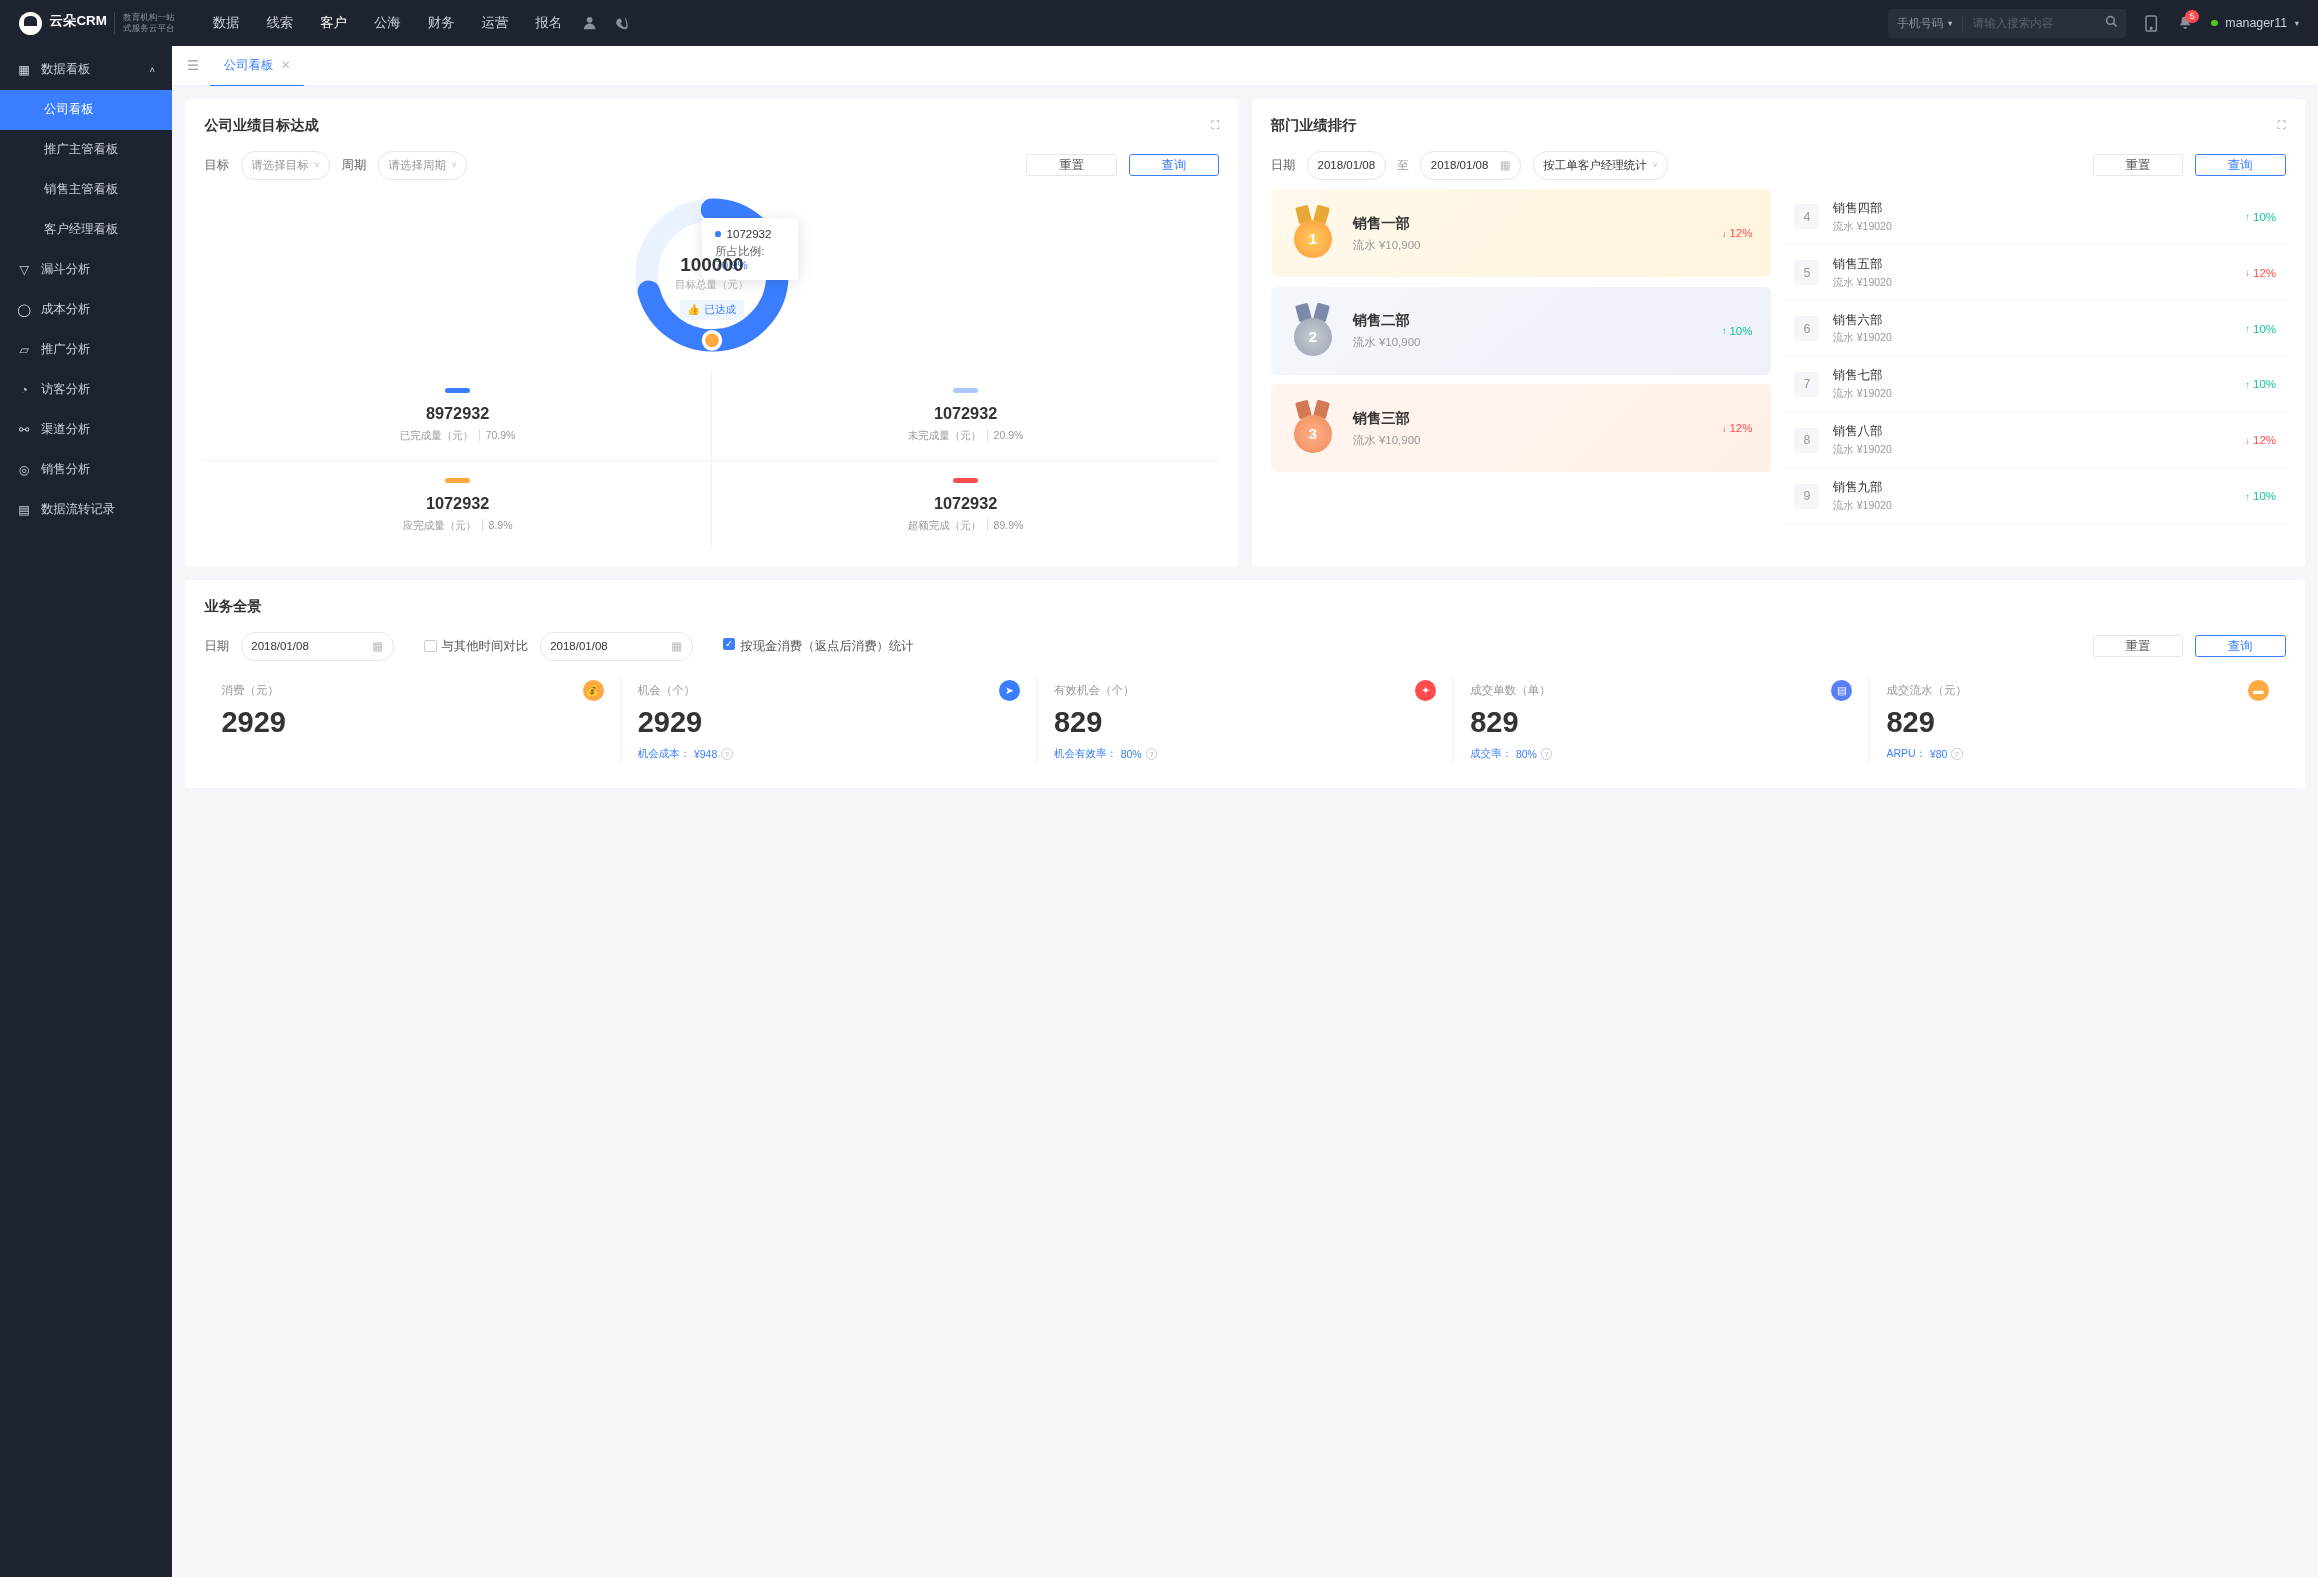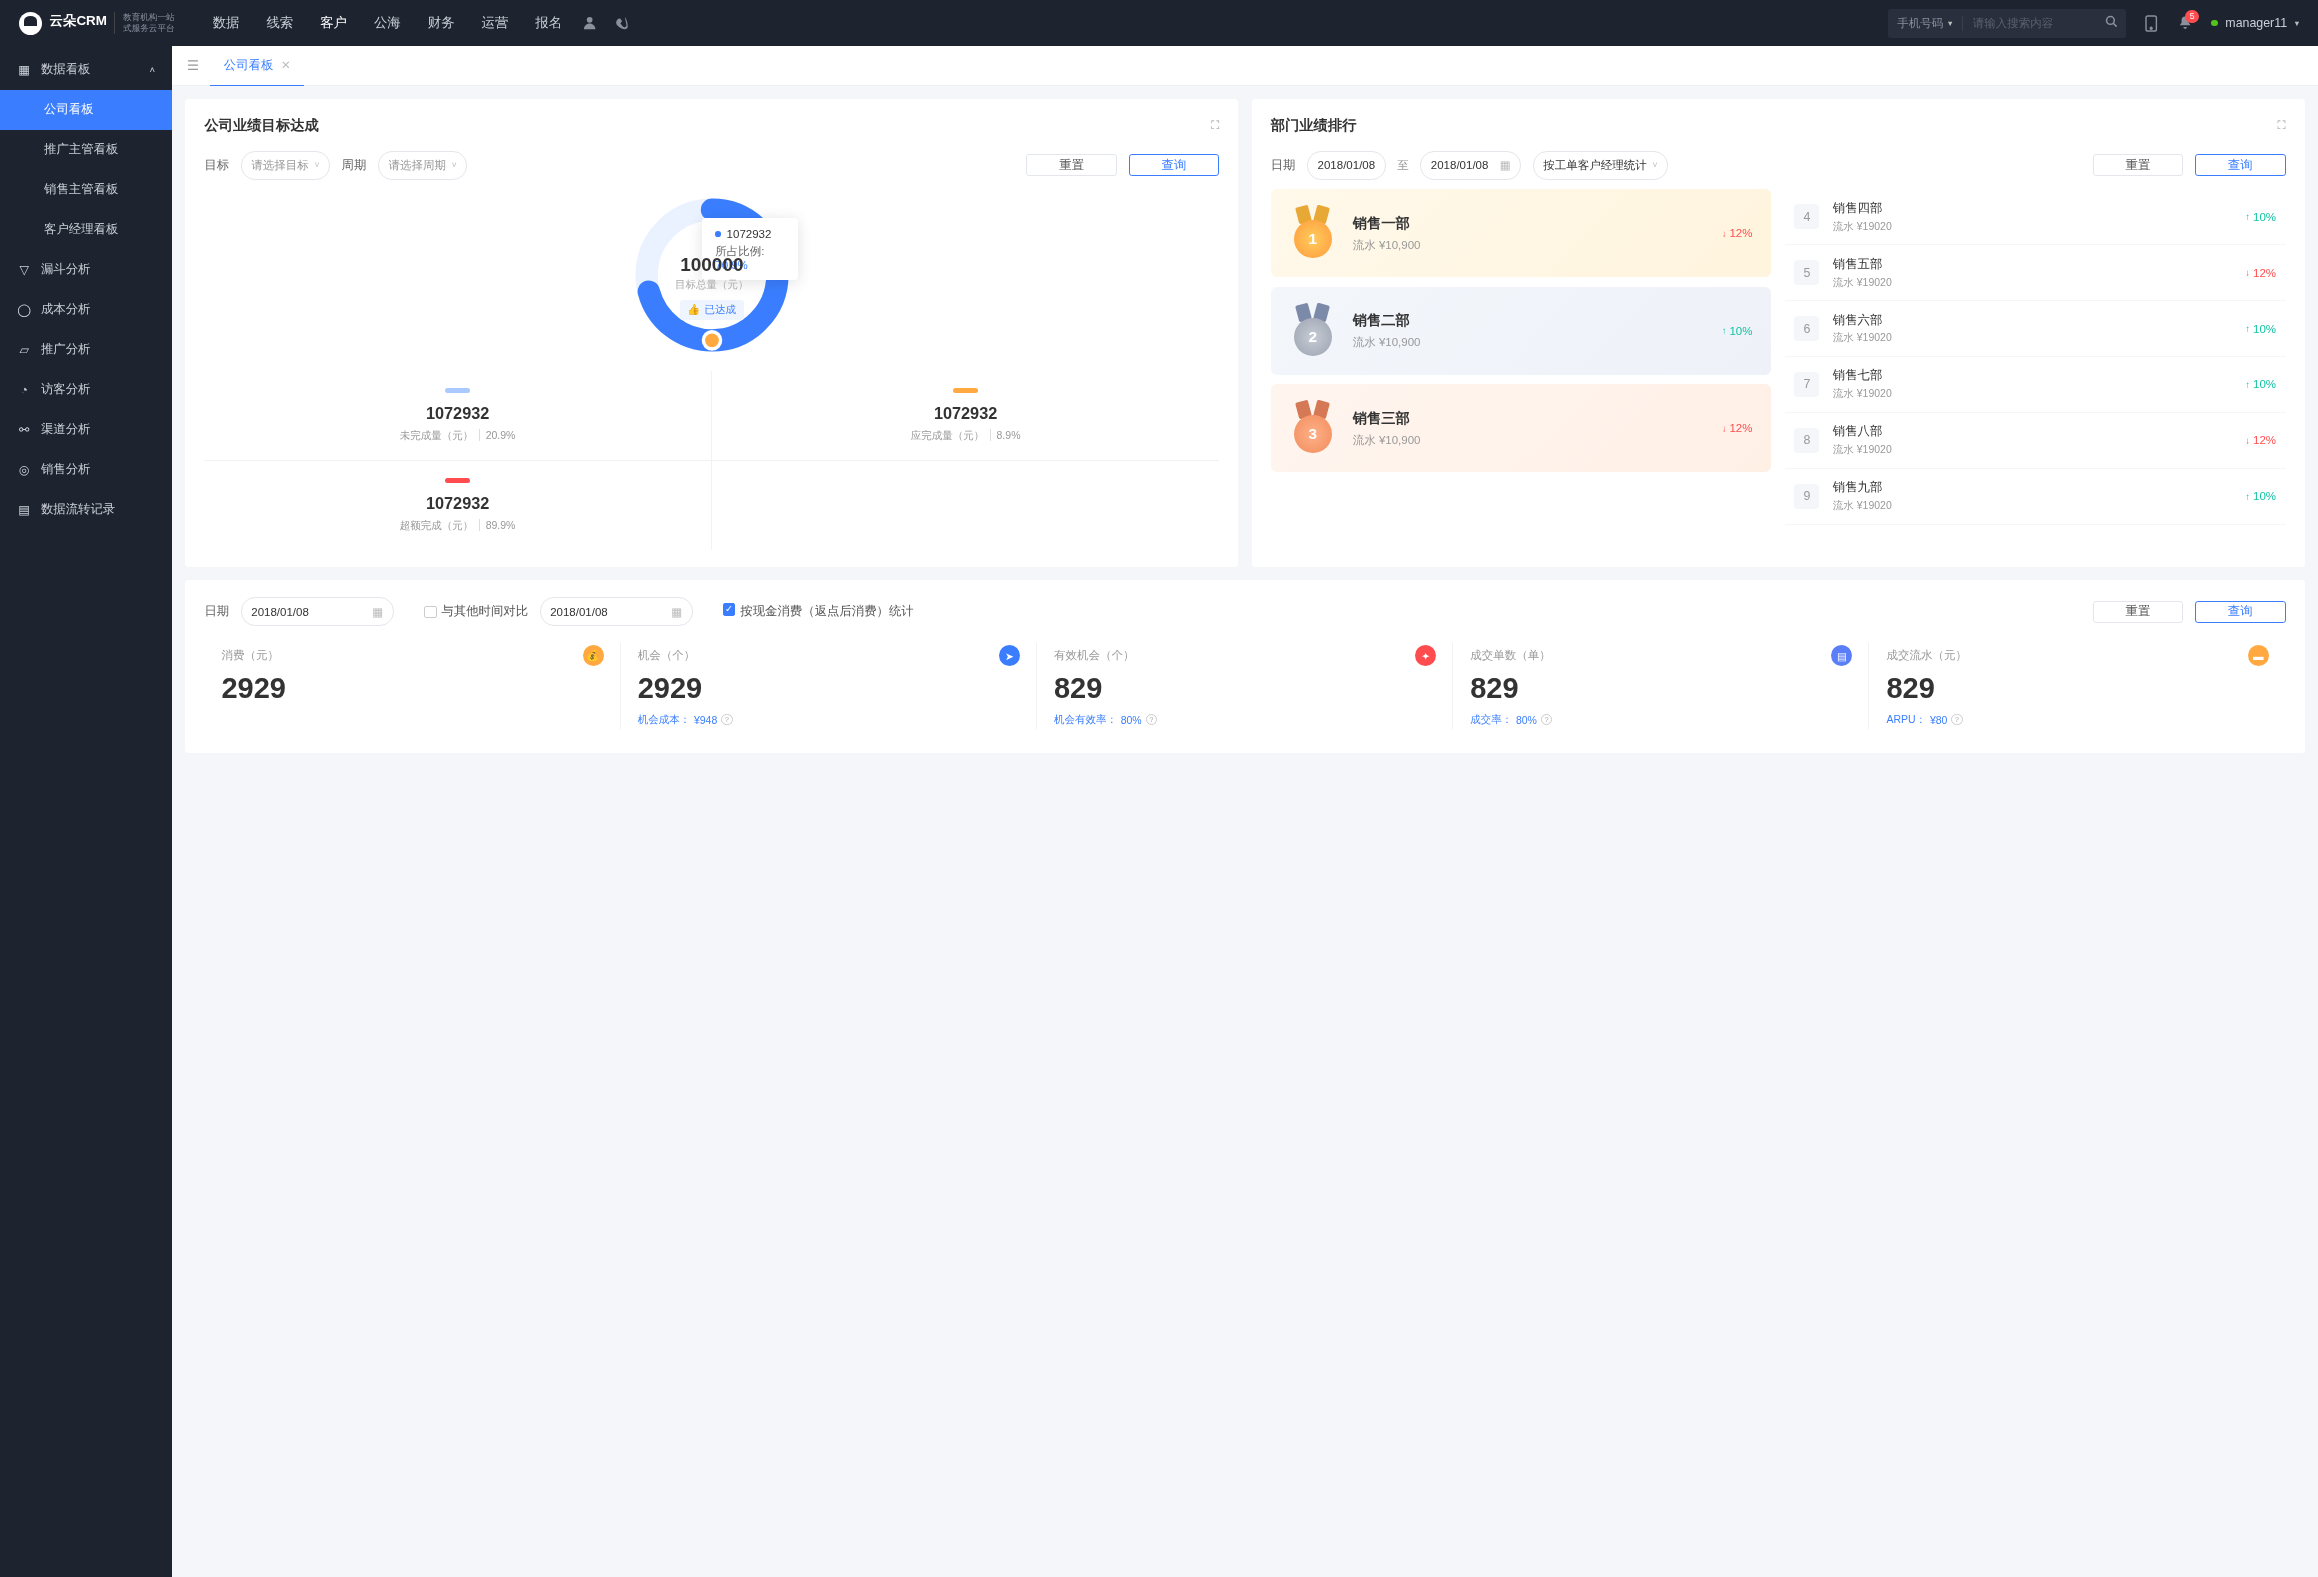--- a/index.html
+++ b/index.html
@@ -277,20 +277,25 @@
                 <div class="donut-val">100000</div>
                 <div class="donut-lbl">目标总量（元）</div>
                 <div class="donut-badge">
                     <span>👍</span>
                     <span>已达成</span>
                   </div>
               </div>
             </div>
             <div class="stats" id="goal-stats" style="width:100%;margin-top:9.6px">
                 <div class="stat">
+                  <div class="bar c-blue"></div>
+                  <div class="stat-val">8972932</div>
+                  <div class="stat-lbl">已完成量（元）<span class="stat-pct">70.9%</span></div>
+                </div>
+                <div class="stat">
                   <div class="bar c-lblue"></div>
                   <div class="stat-val">1072932</div>
                   <div class="stat-lbl">未完成量（元）<span class="stat-pct">20.9%</span></div>
                 </div>
                 <div class="stat">
                   <div class="bar c-orange"></div>
                   <div class="stat-val">1072932</div>
                   <div class="stat-lbl">应完成量（元）<span class="stat-pct">8.9%</span></div>
                 </div>
                 <div class="stat">
@@ -412,20 +417,23 @@
                     <div class="rank-row-amt">流水 ¥19020</div>
                   </div>
                   <div class="rank-pct up arrow-up"> 10%</div>
                 </div>
               </div>
           </div>
         </div>
       </div>
 
       <div class="card">
+        <div class="card-head">
+          <span class="card-title">业务全景</span>
+        </div>
         <div class="filters">
           <span class="flabel">日期</span>
           <div class="dateinp" style="width:153px;justify-content:space-between">
               <span>2018/01/08</span>
               <span class="cal-icon">▦</span>
             </div>
           <label style="display:flex;align-items:center;font-size:12.4px;color:#555;margin-left:19px">
               <span class="checkbox"></span>
               <span>与其他时间对比</span>
             </label>

